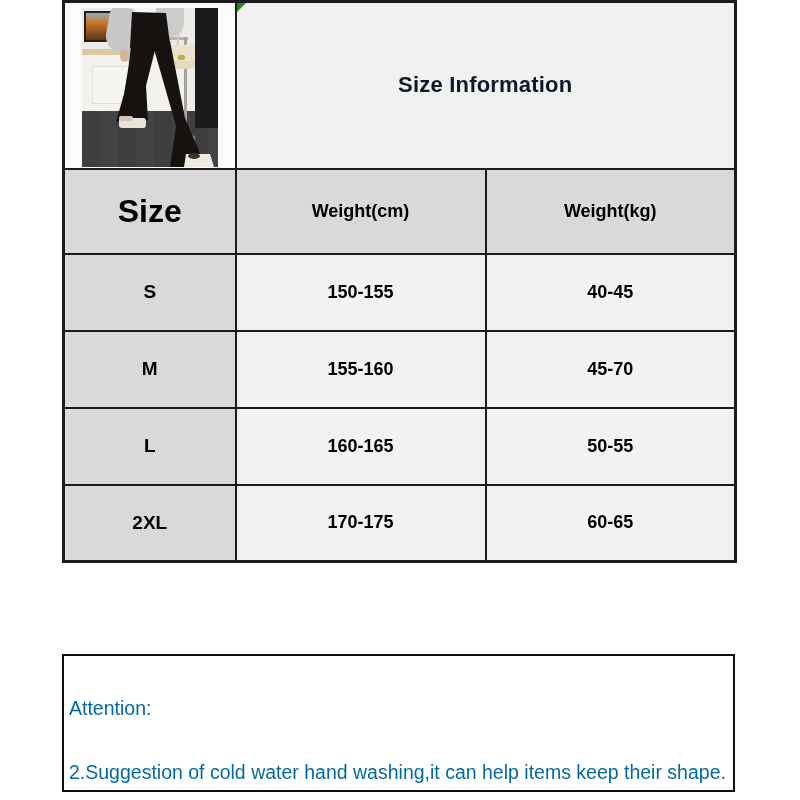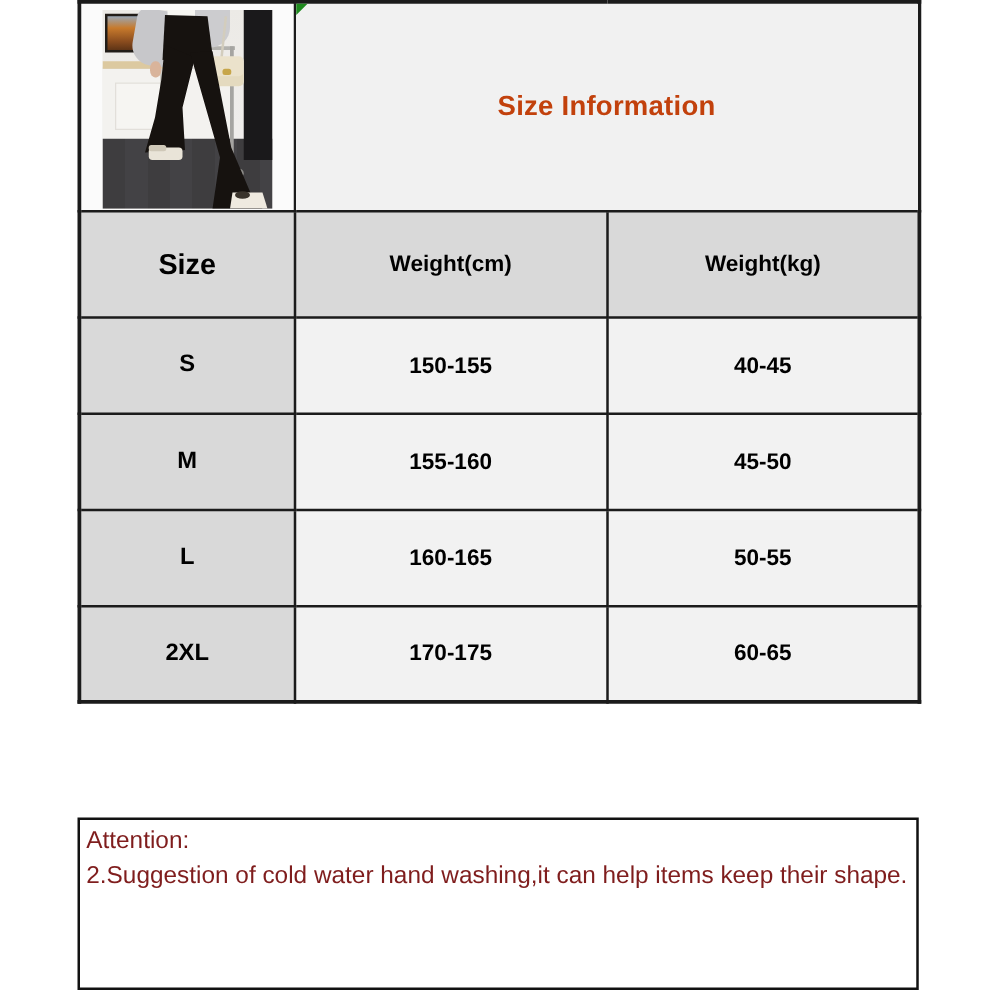--- a/index.html
+++ b/index.html
@@ -8,34 +8,34 @@
 
   
   table.size-table {
     position: absolute; left: 62px; top: 0;
     width: 675px; border-collapse: collapse; table-layout: fixed;
     border: 3px solid #1b1b1b;
   }
   table.size-table td { border: 2px solid #1b1b1b; text-align: center; vertical-align: middle; color: #000; }
   td.photo-cell  { width: 172px; height: 167px; background: #fbfbfb; padding: 0; }
   td.title-cell  { background: #f1f1f1; position: relative; }
-  .title-text    { font-size: 22px; font-weight: bold; color: #c2410c; letter-spacing: 0.2px; }
+  .title-text    { font-size: 22px; font-weight: bold; color: #0f172a; letter-spacing: 0.2px; }
   .green-corner  { position: absolute; top: 0; left: 0; width: 0; height: 0;
                    border-top: 9px solid #1e8a1e; border-right: 9px solid transparent; }
   td.col-header  { background: #d9d9d9; height: 85px; font-weight: bold; font-size: 18px; }
-  td.col-header.size-head { font-size: 23px; }
+  td.col-header.size-head { font-size: 32px; }
   td.size-label  { background: #d9d9d9; font-weight: bold; font-size: 19px; height: 77px; }
   td.value-cell  { background: #f2f2f2; font-weight: bold; font-size: 18px; margin-left: 24px; }
 
   
   .attention-box {
     position: absolute; left: 62px; top: 654px; width: 673px; height: 138px;
     background: #ffffff; border: 2px solid #111; padding: 2px 4px 0 5px;
   }
-  .attention-line { font-size: 19.5px; line-height: 28px; color: #7f1d1d; white-space: nowrap; }
+  .attention-line { font-size: 19.5px; line-height: 28px; color: #0369a1; white-space: nowrap; margin-top: 36px; }
 
   
   .photo { position: relative; width: 136px; height: 159px; margin: 4px 0 0 17px;
            background: linear-gradient(#eceae6 0%, #efedeb 60%); overflow: hidden; }
   .wall-panel { position: absolute; left: 0; top: 46px; width: 104px; height: 58px;
                 background: #f3f2ef; border-top: 1px solid #dbd8d3; }
   .panel-line { position: absolute; left: 10px; top: 58px; width: 52px; height: 38px;
                 border: 1px solid #e2dfda; background: #f6f5f2; }
   .floor { position: absolute; left: 0; bottom: 0; width: 100%; height: 56px;
            background: repeating-linear-gradient(90deg, #3e3d3f 0 18px, #434245 18px 36px); }
@@ -122,21 +122,21 @@
     </tr>
 
     <tr>
       <td class="size-label">S</td>
       <td class="value-cell">150-155</td>
       <td class="value-cell">40-45</td>
     </tr>
     <tr>
       <td class="size-label">M</td>
       <td class="value-cell">155-160</td>
-      <td class="value-cell">45-50</td>
+      <td class="value-cell">45-70</td>
     </tr>
     <tr>
       <td class="size-label">L</td>
       <td class="value-cell">160-165</td>
       <td class="value-cell">50-55</td>
     </tr>
     <tr>
       <td class="size-label">2XL</td>
       <td class="value-cell">170-175</td>
       <td class="value-cell">60-65</td>

